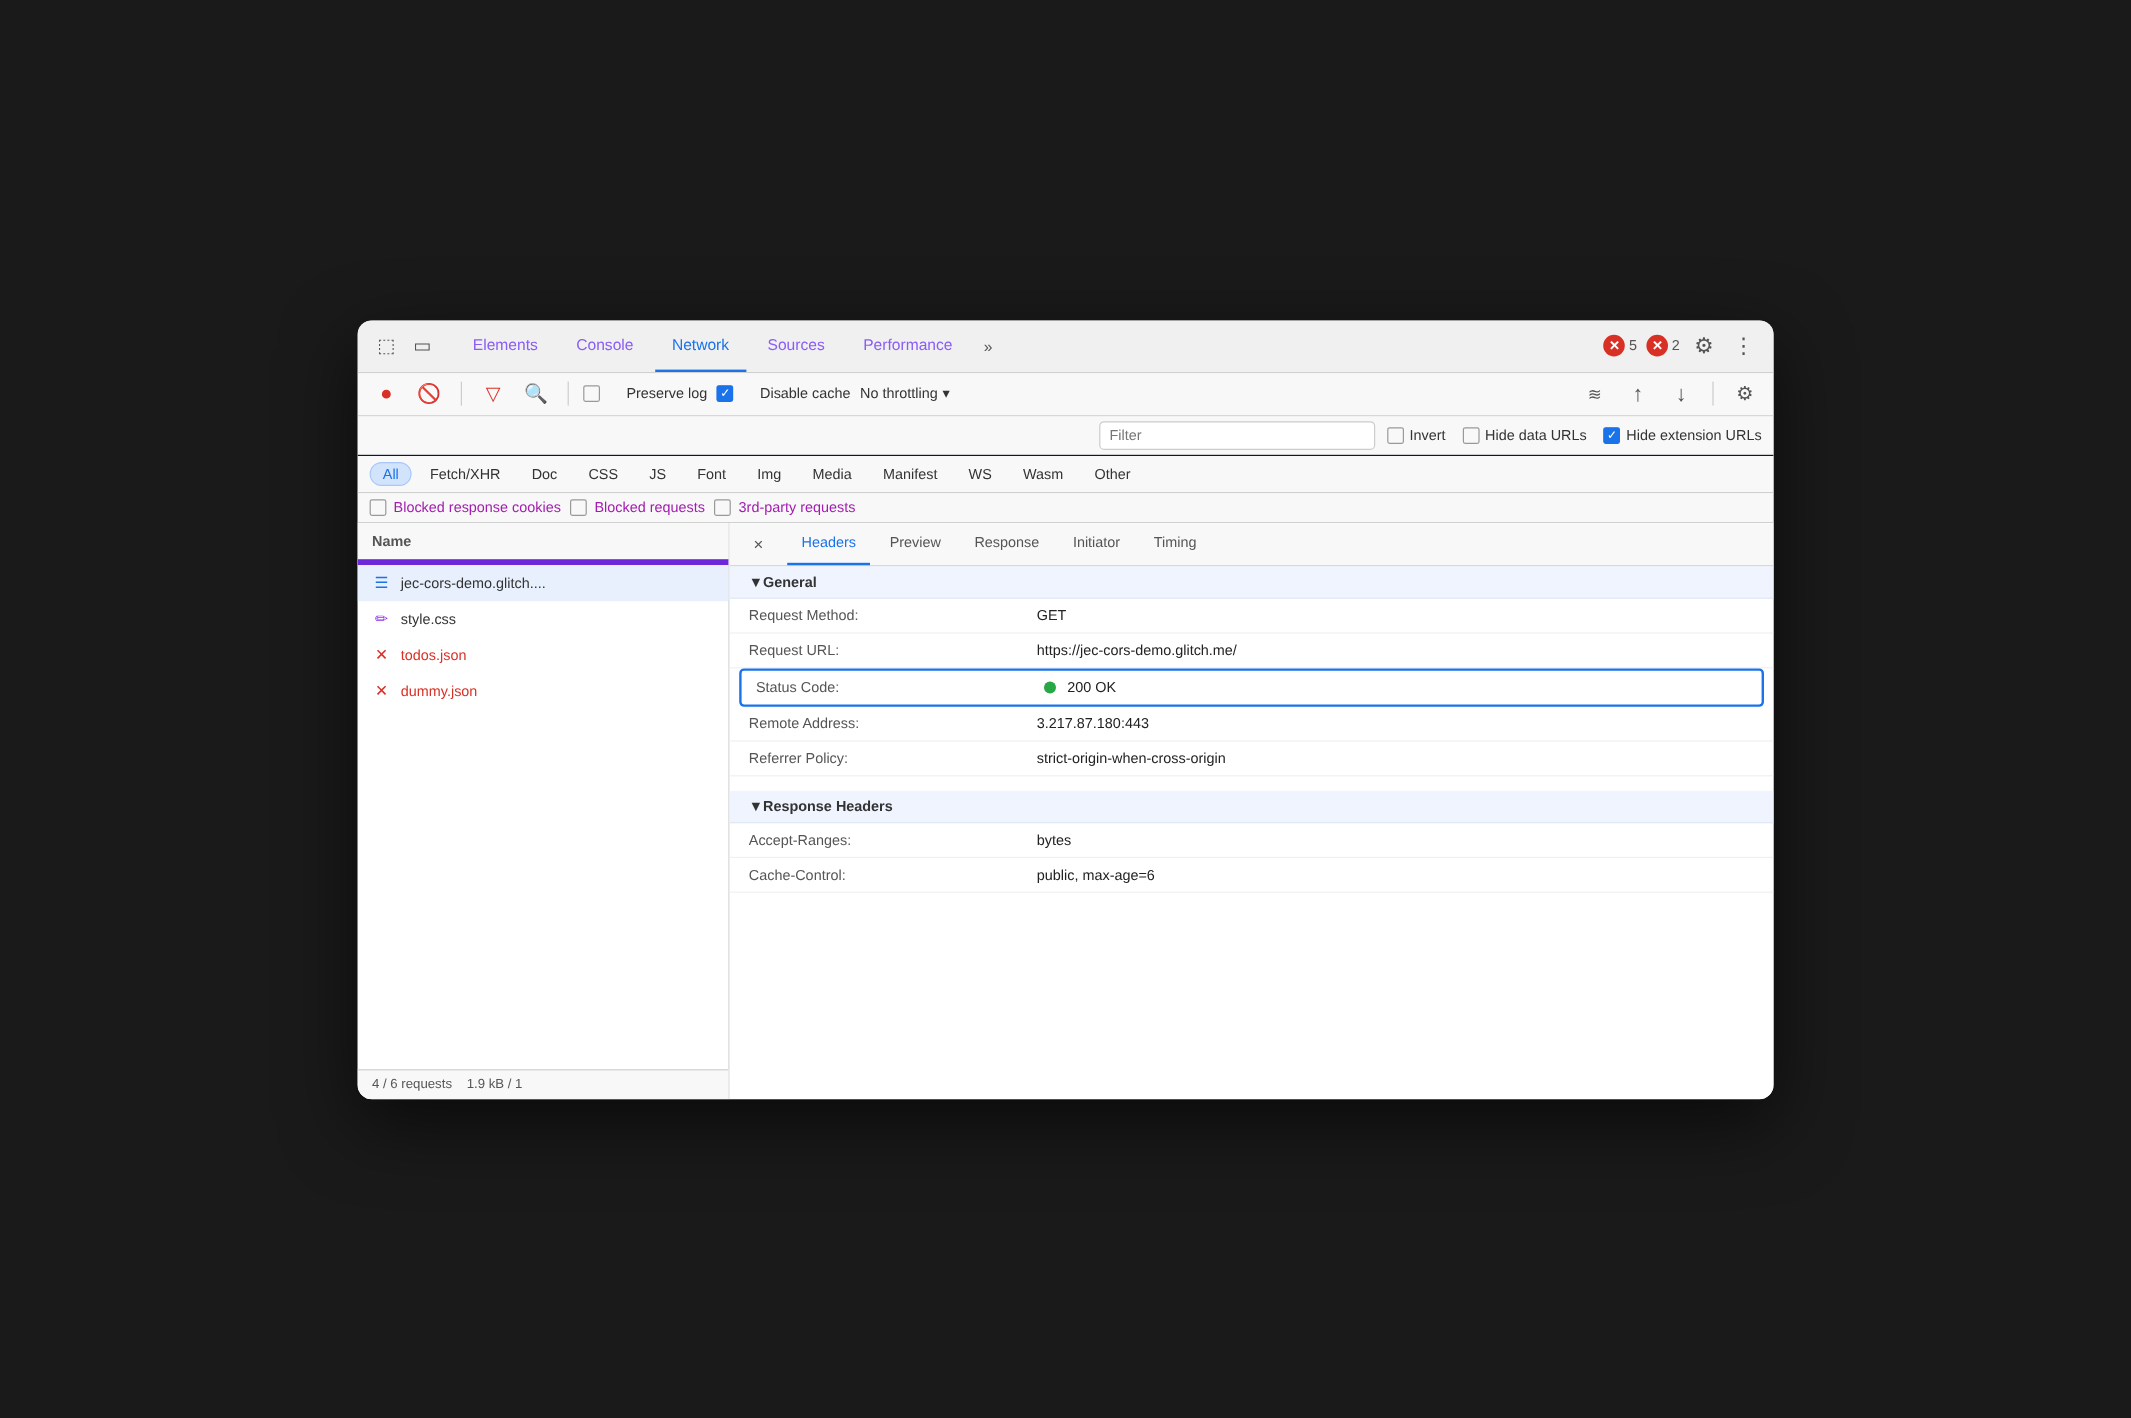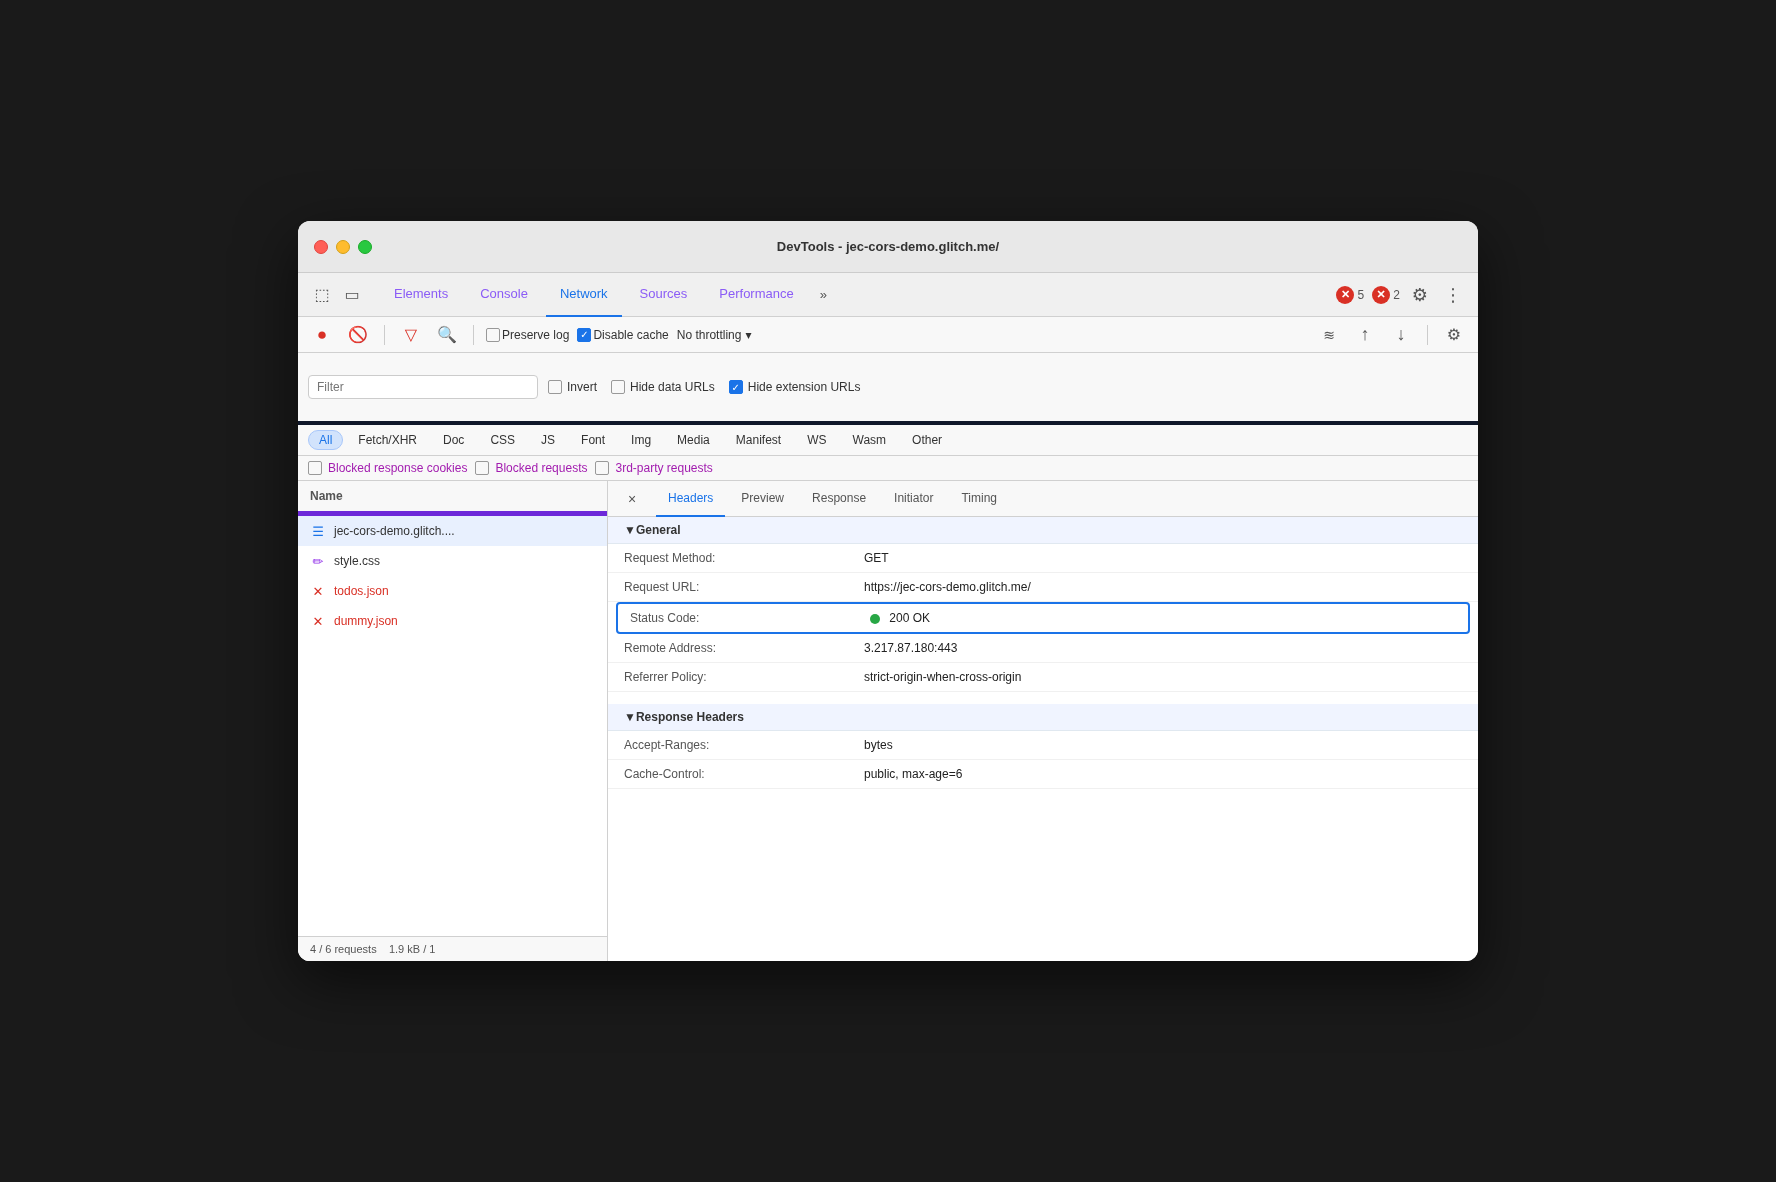--- a/index.html
+++ b/index.html
@@ -141,21 +141,21 @@
     .btn-search { color: #555; }
     .divider-v {
       width: 1px;
       height: 20px;
       background: #ccc;
       margin: 0 4px;
     }
     .toolbar-label {
       display: flex;
       align-items: center;
-      gap: 2px;
+      gap: 22px;
       font-size: 12px;
       color: #333;
     }
     .checkbox {
       width: 14px; height: 14px;
       border: 1px solid #999;
       border-radius: 2px;
       display: flex; align-items: center; justify-content: center;
       cursor: pointer;
     }
@@ -177,23 +177,24 @@
       margin-left: auto;
       display: flex;
       align-items: center;
       gap: 8px;
     }
     
     .filter-row {
       background: #f8f8f8;
       display: flex;
       align-items: center;
-      padding: 22px 10px;
-      border-bottom: 4px solid #0f172a;
+      padding: 4px 10px;
+      border-bottom: 1px solid #0f172a;
       gap: 10px;
+      justify-content: flex-end;
     }
     .filter-input {
       width: 230px;
       height: 24px;
       border: 1px solid #ccc;
       border-radius: 4px;
       padding: 0 8px;
       font-size: 12px;
       background: white;
       color: #999;
@@ -384,28 +385,20 @@
     .wifi-icon {
       font-size: 14px;
       color: #555;
     }
   </style>
 </head>
 <body>
 
 <div class="window">
 
-  <div class="title-bar">
-    <div class="traffic-lights">
-      <div class="tl tl-red"></div>
-      <div class="tl tl-yellow"></div>
-      <div class="tl tl-green"></div>
-    </div>
-    <div class="title-bar-title">DevTools - jec-cors-demo.glitch.me/</div>
-  </div>
 
   <div class="devtools-tabs">
     <div class="tab-icons">
       <div class="tab-icon">⬚</div>
       <div class="tab-icon">▭</div>
     </div>
     <div class="devtools-tab">
       <span>Elements</span>
     </div>
     <div class="devtools-tab">

